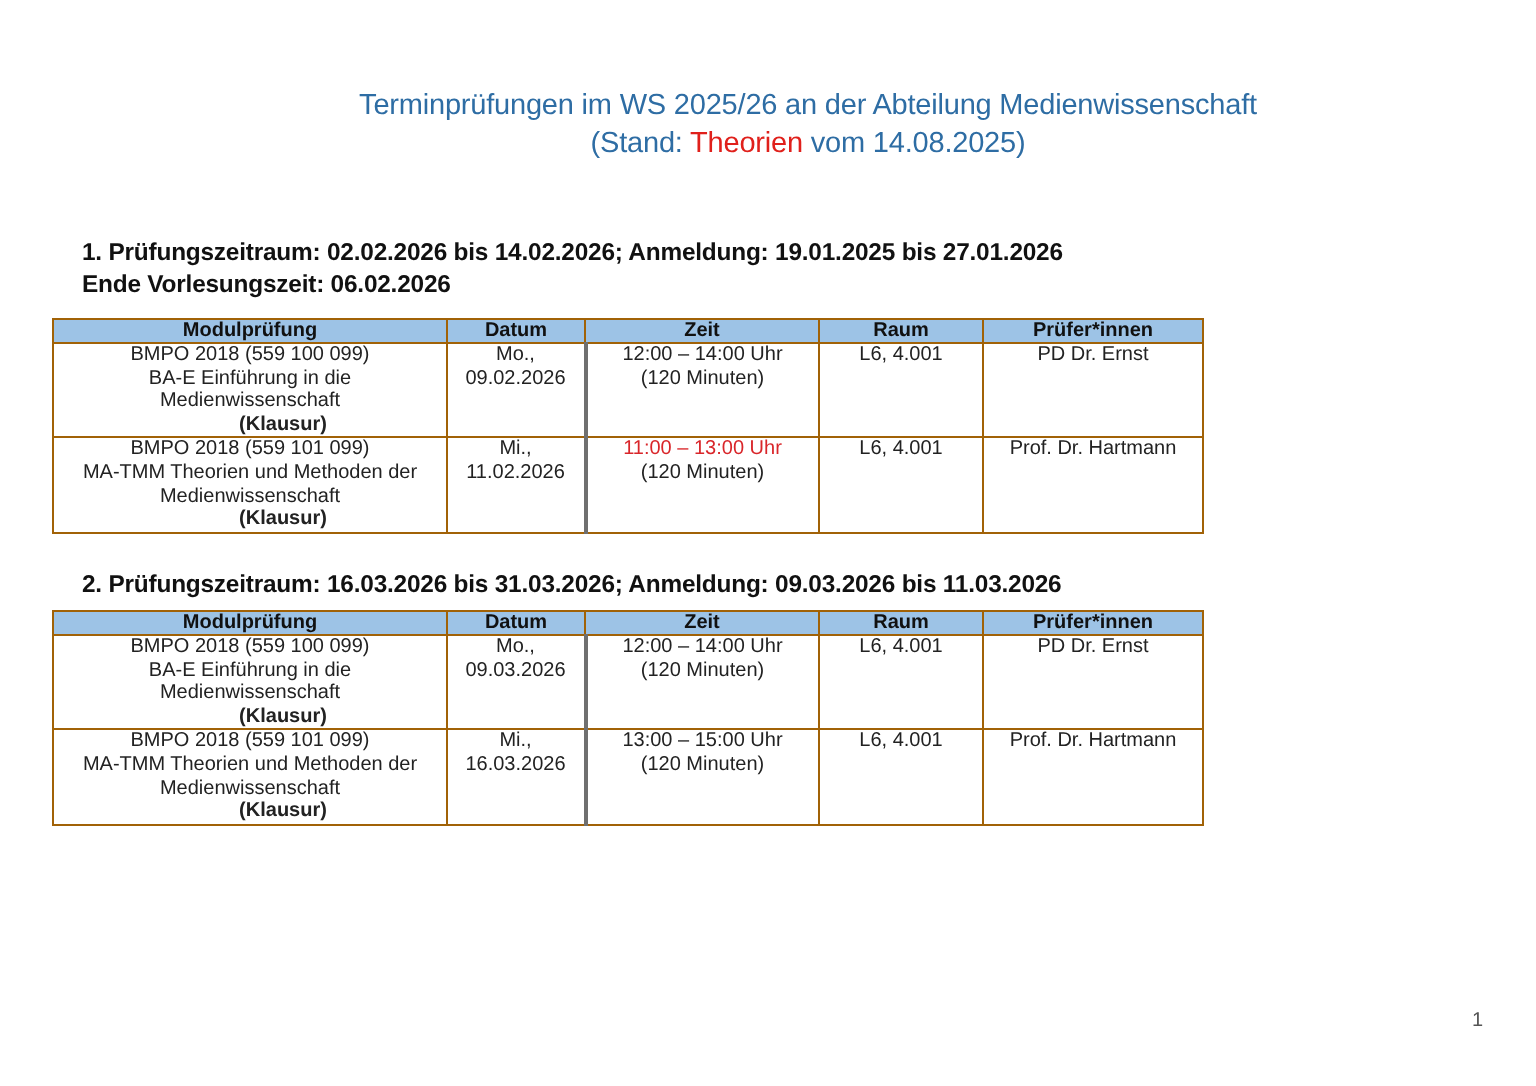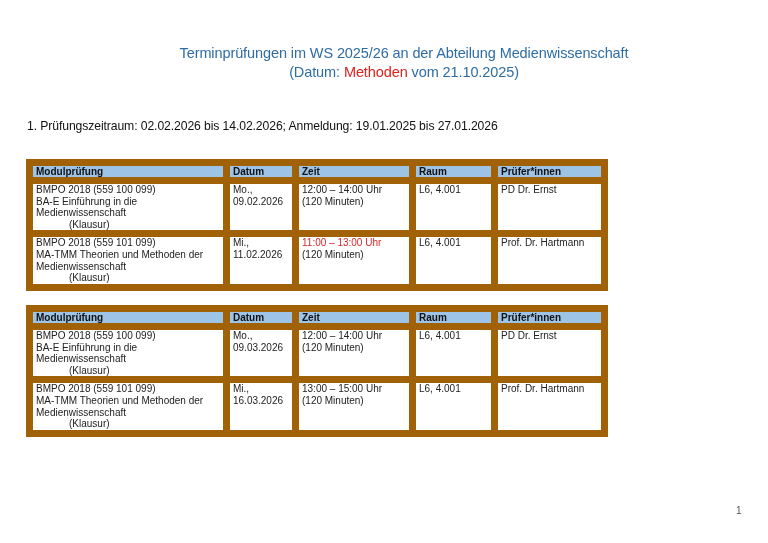--- a/index.html
+++ b/index.html
@@ -31,58 +31,58 @@
     font-size: 14.5px;
     line-height: 19px;
     letter-spacing: -0.1px;
     padding-left: 20px;
   }
   .title-block .red {
     color: #e0201b;
   }
   .section-heading {
     position: absolute;
-    left: 27px;
-    font-weight: normal;
+    left: 41px;
+    font-weight: bold;
     font-size: 12.2px;
     line-height: 16px;
     color: #111;
     letter-spacing: -0.1px;
   }
   table.exam {
     position: absolute;
     left: 26px;
     border-collapse: collapse;
     font-size: 10px;
     line-height: 11.6px;
     color: #222;
     table-layout: fixed;
   }
   table.exam th, table.exam td {
-    border: 7px solid #a16207;
+    border: 1px solid #a16207;
     padding: 0 3px;
     vertical-align: top;
-    text-align: left;
+    text-align: center;
   }
   table.exam th {
     background: #9dc3e6;
     font-weight: bold;
     height: 11px;
     line-height: 11px;
     color: #111;
   }
   table.exam td {
     height: 45px;
   }
   table.exam td .line {
     display: block;
     white-space: nowrap;
   }
   table.exam td .bold {
-    font-weight: normal;
+    font-weight: bold;
     padding-left: 33px;
   }
   table.exam td .red {
     color: #d9262a;
   }
   table.exam td.col-zeit {
     border-left: 2px solid #6f6f6f;
   }
   .page-number {
     position: absolute;
@@ -92,25 +92,26 @@
     color: #555;
   }
 </style>
 </head>
 <body>
 
 <div class="page">
 
   <div class="title-block">
     <div>Terminprüfungen im WS 2025/26 an der Abteilung Medienwissenschaft</div>
-    <div><span>(Datum: </span><span class="red">Methoden</span><span> vom 21.10.2025)</span></div>
+    <div><span>(Stand: </span><span class="red">Theorien</span><span> vom 14.08.2025)</span></div>
   </div>
 
   <div class="section-heading" style="top:118px;">
     <div>1. Prüfungszeitraum: 02.02.2026 bis 14.02.2026; Anmeldung: 19.01.2025 bis 27.01.2026</div>
+    <div>Ende Vorlesungszeit: 06.02.2026</div>
   </div>
 
   <table class="exam" style="top:159px;">
     <colgroup>
       <col style="width:197px">
       <col style="width:69px">
       <col style="width:117px">
       <col style="width:82px">
       <col style="width:110px">
     </colgroup>
@@ -164,20 +165,23 @@
         <td>
           <span class="line">L6, 4.001</span>
         </td>
         <td>
           <span class="line">Prof. Dr. Hartmann</span>
         </td>
       </tr>
     </tbody>
   </table>
 
+  <div class="section-heading" style="top:284px;">
+    <div>2. Prüfungszeitraum: 16.03.2026 bis 31.03.2026; Anmeldung: 09.03.2026 bis 11.03.2026</div>
+  </div>
 
   <table class="exam" style="top:305px;">
     <colgroup>
       <col style="width:197px">
       <col style="width:69px">
       <col style="width:117px">
       <col style="width:82px">
       <col style="width:110px">
     </colgroup>
     <thead>

